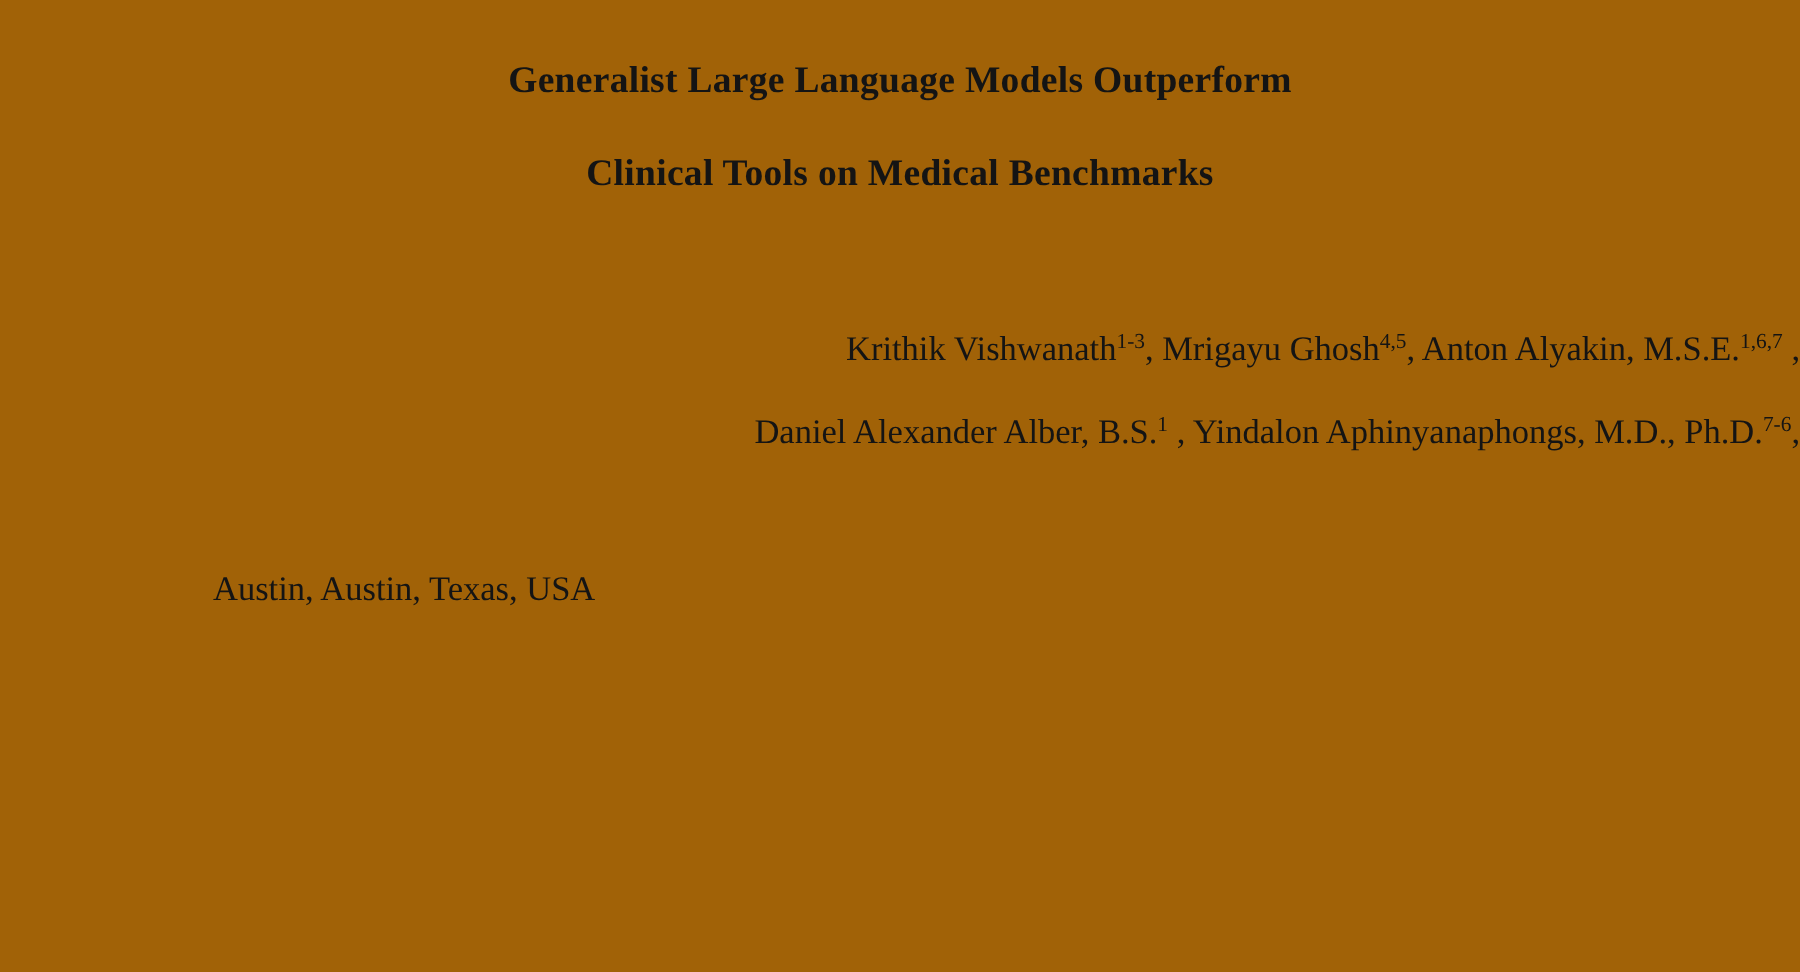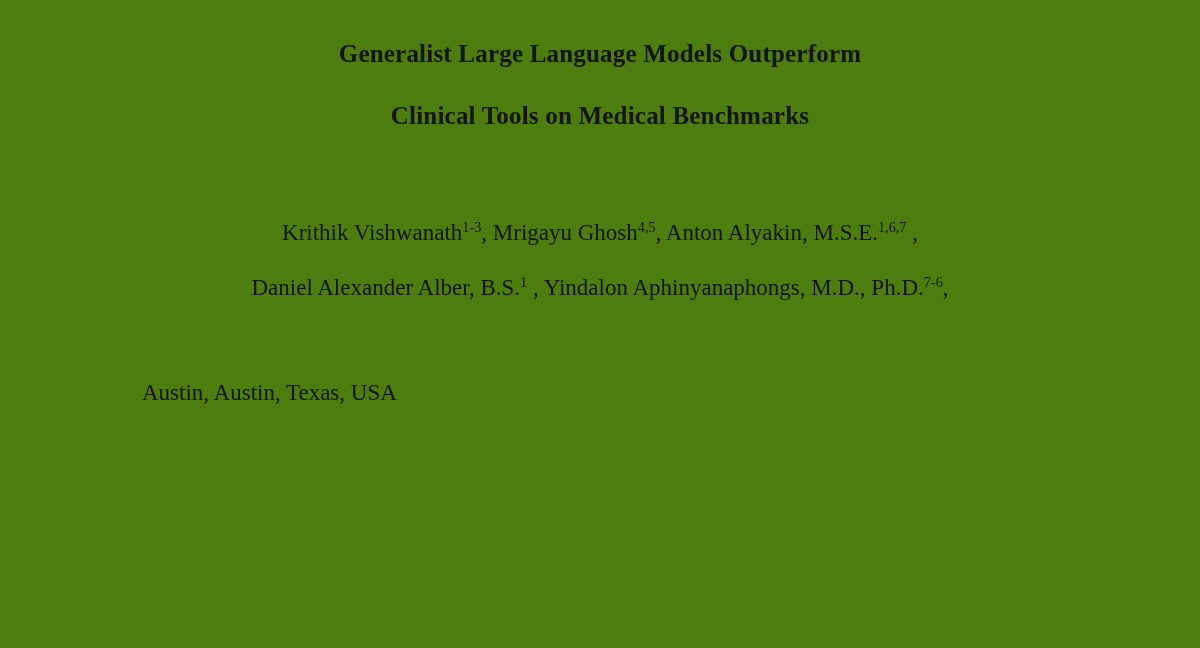--- a/index.html
+++ b/index.html
@@ -8,39 +8,39 @@
     background: #ffffff;
   }
   body {
     width: 1200px;
     height: 648px;
     overflow: hidden;
   }
   .page {
     width: 1200px;
     height: 648px;
-    background: #4d7c0f;
+    background: #a16207;
     font-family: "Liberation Serif", "DejaVu Serif", serif;
     color: #141414;
     -webkit-font-smoothing: antialiased;
   }
   .title-block {
     padding-top: 23px;
     text-align: center;
     font-size: 25px;
     font-weight: bold;
     letter-spacing: 0.2px;
   }
   .title-line {
     line-height: 62px;
     white-space: nowrap;
   }
   .authors-block {
     margin-top: 58px;
-    text-align: center;
+    text-align: right;
     font-size: 23px;
   }
   .author-line {
     line-height: 55px;
     white-space: nowrap;
   }
   .affiliations-block {
     margin-top: 50px;
     padding-left: 142px;
     padding-right: 120px;

